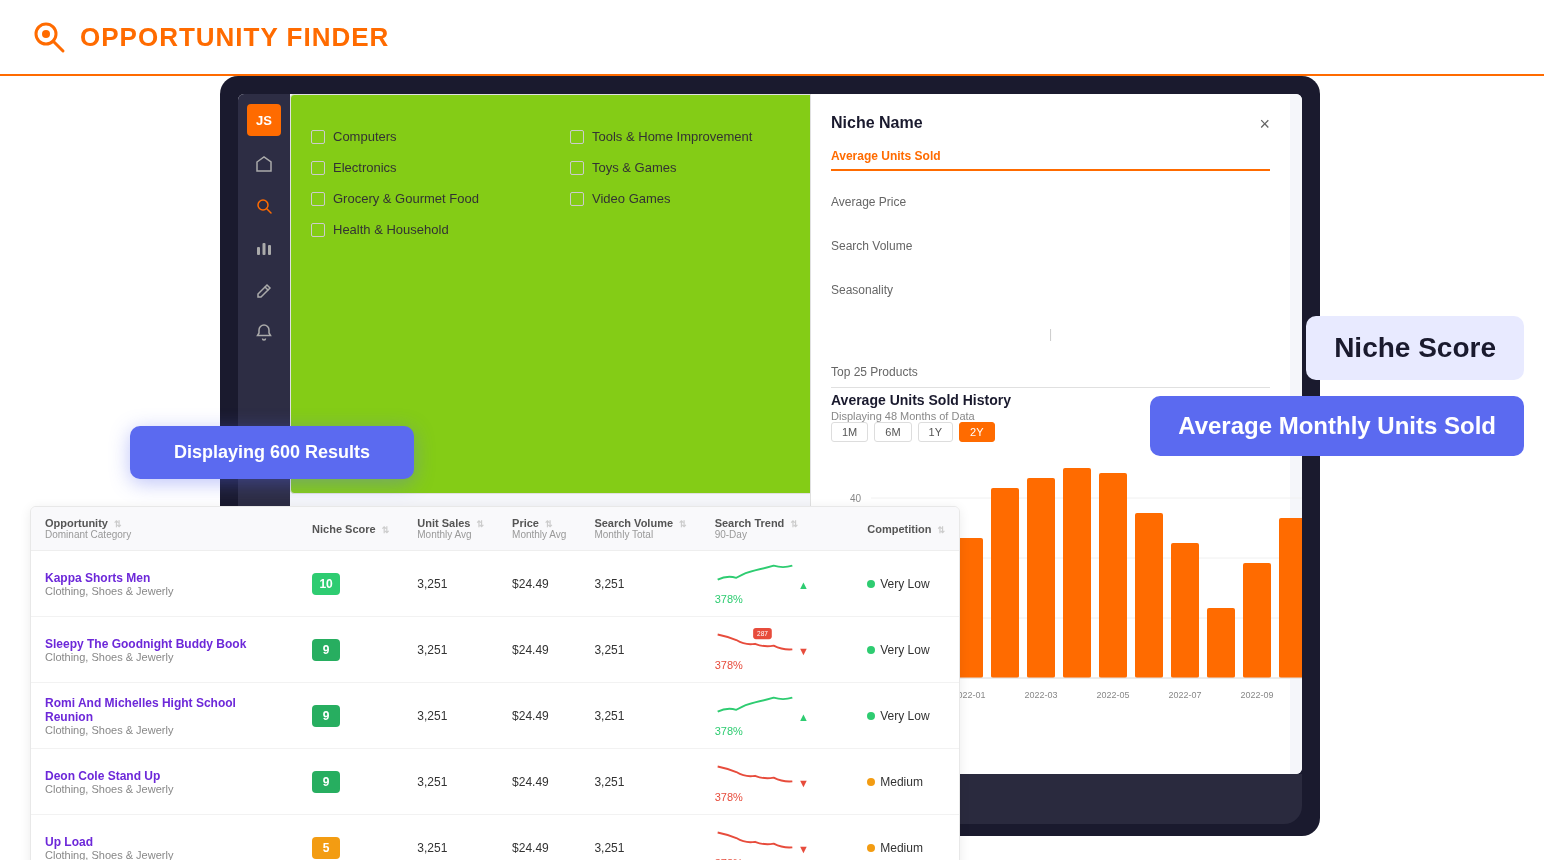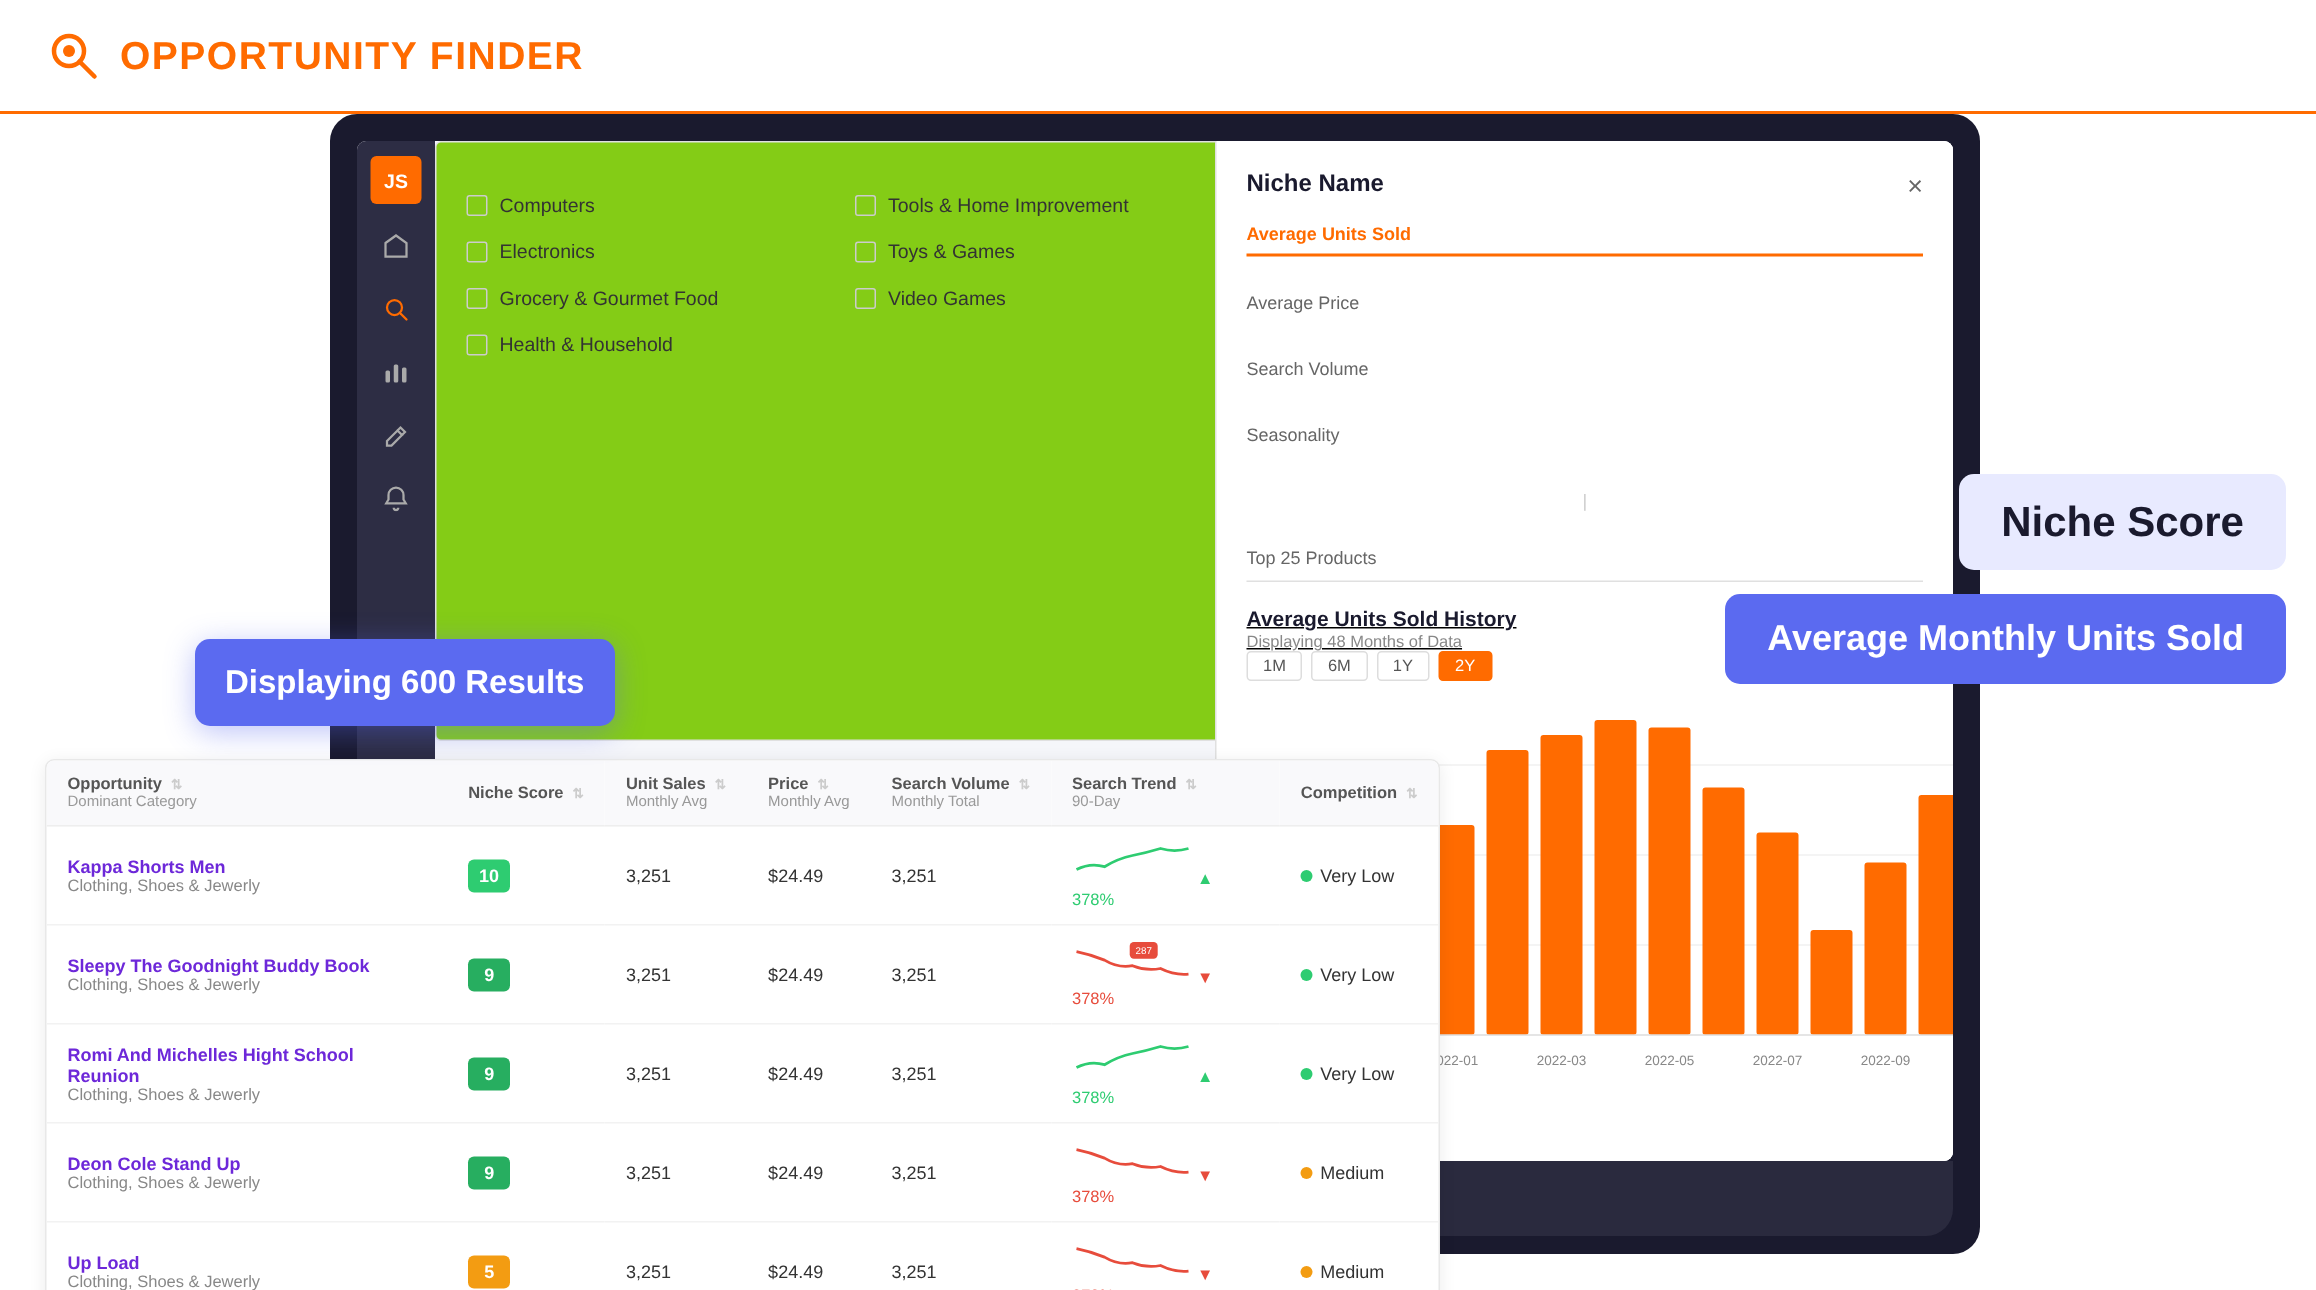--- a/index.html
+++ b/index.html
@@ -28,41 +28,41 @@
     
     .screen-content { position: absolute; left: 52px; top: 0; right: 0; bottom: 0; background: #f5f6fa; overflow: hidden; }
 
     
     .filters-panel { position: absolute; left: 0; top: 0; width: 530px; height: 400px; background: #84cc16; border: 1px solid #e0e0e0; border-radius: 4px; padding: 20px; z-index: 5; }
     .filter-columns { display: grid; grid-template-columns: 1fr 1fr; gap: 8px 30px; margin-top: 10px; }
     .filter-item { display: flex; align-items: center; gap: 8px; font-size: 13px; color: #333; padding: 4px 0; }
     .filter-checkbox { width: 14px; height: 14px; border: 1.5px solid #ccc; border-radius: 2px; flex-shrink: 0; }
 
     
-    .chart-panel { position: absolute; left: 520px; top: 0; right: 0; height: 680px; background: #fff; border-left: 1px solid #e0e0e0; z-index: 5; padding: 20px; }
+    .chart-panel { position: absolute; left: 520px; top: 0; right: 12px; height: 680px; background: #fff; border-left: 1px solid #e0e0e0; z-index: 5; padding: 20px; }
     .chart-header { display: flex; align-items: flex-start; justify-content: space-between; }
     .chart-title { font-size: 16px; font-weight: 700; color: #1a1a2e; }
     .chart-close { font-size: 18px; color: #666; cursor: pointer; }
     .chart-tabs { display: flex; gap: 24px; margin-top: 14px; border-bottom: 1px solid #e0e0e0; padding-bottom: 8px; flex-direction: column; }
     .chart-tab { font-size: 12px; color: #666; cursor: pointer; padding-bottom: 6px; }
     .chart-tab.active { color: #FF6B00; border-bottom: 2px solid #FF6B00; font-weight: 600; }
     .chart-separator { font-size: 12px; color: #ccc; align-self: center; }
     .chart-tab-last { font-size: 12px; color: #666; cursor: pointer; }
-    .chart-subtitle { margin-top: 16px; text-decoration: underline; }
+    .chart-subtitle { margin-top: 4px; }
     .chart-subtitle h3 { font-size: 14px; font-weight: 600; color: #1a1a2e; }
     .chart-subtitle p { font-size: 11px; color: #888; margin-top: 2px; }
     .time-buttons { display: flex; gap: 6px; margin-top: 0; }
     .time-btn { padding: 3px 10px; border-radius: 3px; font-size: 11px; border: 1px solid #ddd; background: #fff; color: #555; cursor: pointer; }
     .time-btn.active { background: #FF6B00; color: #fff; border-color: #FF6B00; }
 
     
     .bar-chart-area { margin-top: 16px; position: relative; height: 280px; }
 
     
-    .results-badge { position: absolute; left: 130px; top: 350px; z-index: 30; background: #5b6af0; color: #fff; font-size: 22px; font-weight: 700; padding: 16px 20px; border-radius: 10px; white-space: nowrap; box-shadow: 0 4px 20px rgba(91,106,240,0.4); }
+    .results-badge { position: absolute; left: 130px; top: 350px; z-index: 30; background: #5b6af0; color: #fff; font-size: 18px; font-weight: 700; padding: 16px 44px; border-radius: 10px; white-space: nowrap; box-shadow: 0 4px 20px rgba(91,106,240,0.4); }
 
     
     .niche-score-tooltip { position: absolute; right: 20px; top: 240px; z-index: 30; background: #e8eaff; color: #1a1a2e; font-size: 28px; font-weight: 700; padding: 16px 28px; border-radius: 10px; white-space: nowrap; }
 
     
     .avg-units-tooltip { position: absolute; right: 20px; top: 320px; z-index: 30; background: #5b6af0; color: #fff; font-size: 24px; font-weight: 700; padding: 16px 28px; border-radius: 10px; white-space: nowrap; }
 
     
     .table-container { position: absolute; left: 30px; top: 430px; width: 930px; background: #fff; border: 1px solid #e8e8e8; border-radius: 6px; overflow: hidden; z-index: 20; box-shadow: 0 2px 12px rgba(0,0,0,0.08); }
     table { width: 100%; border-collapse: collapse; }

